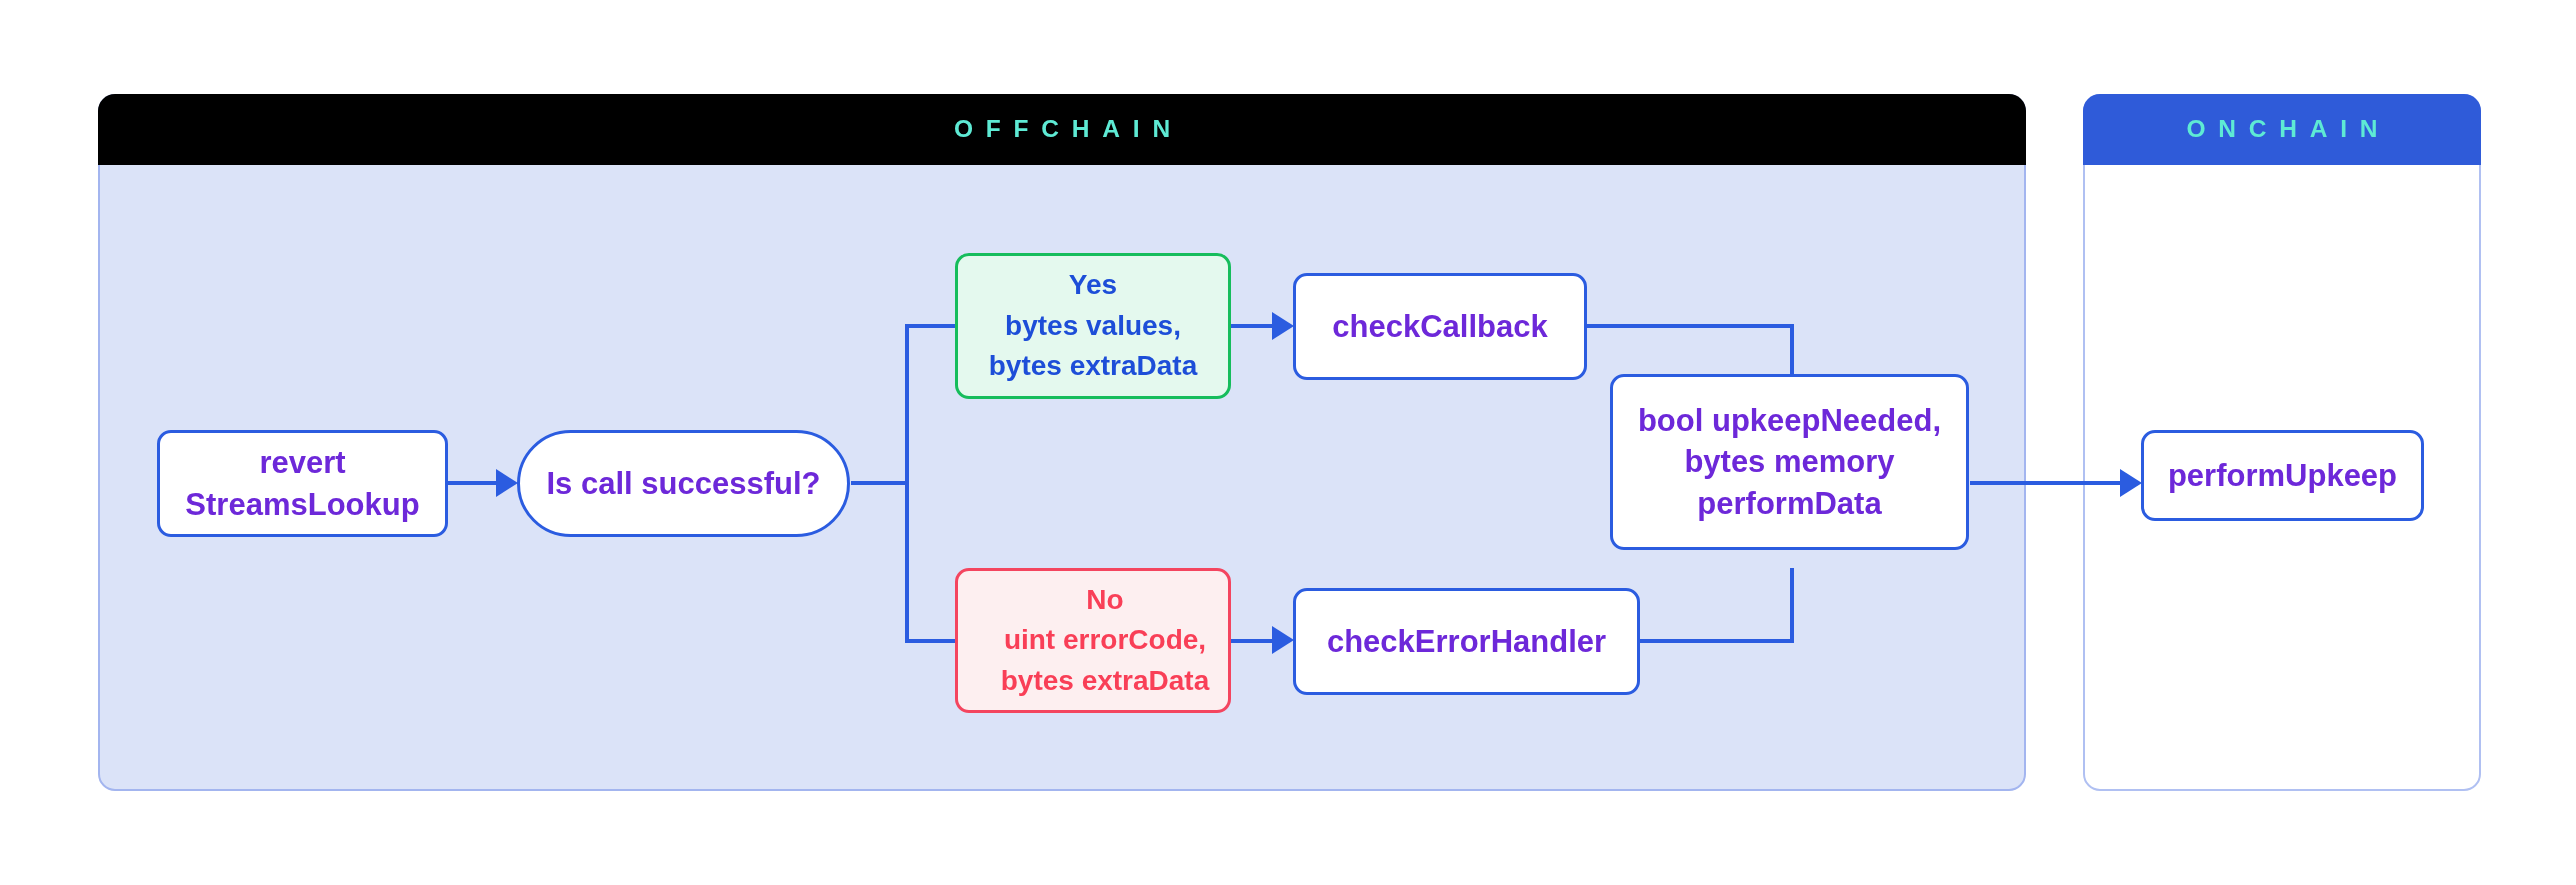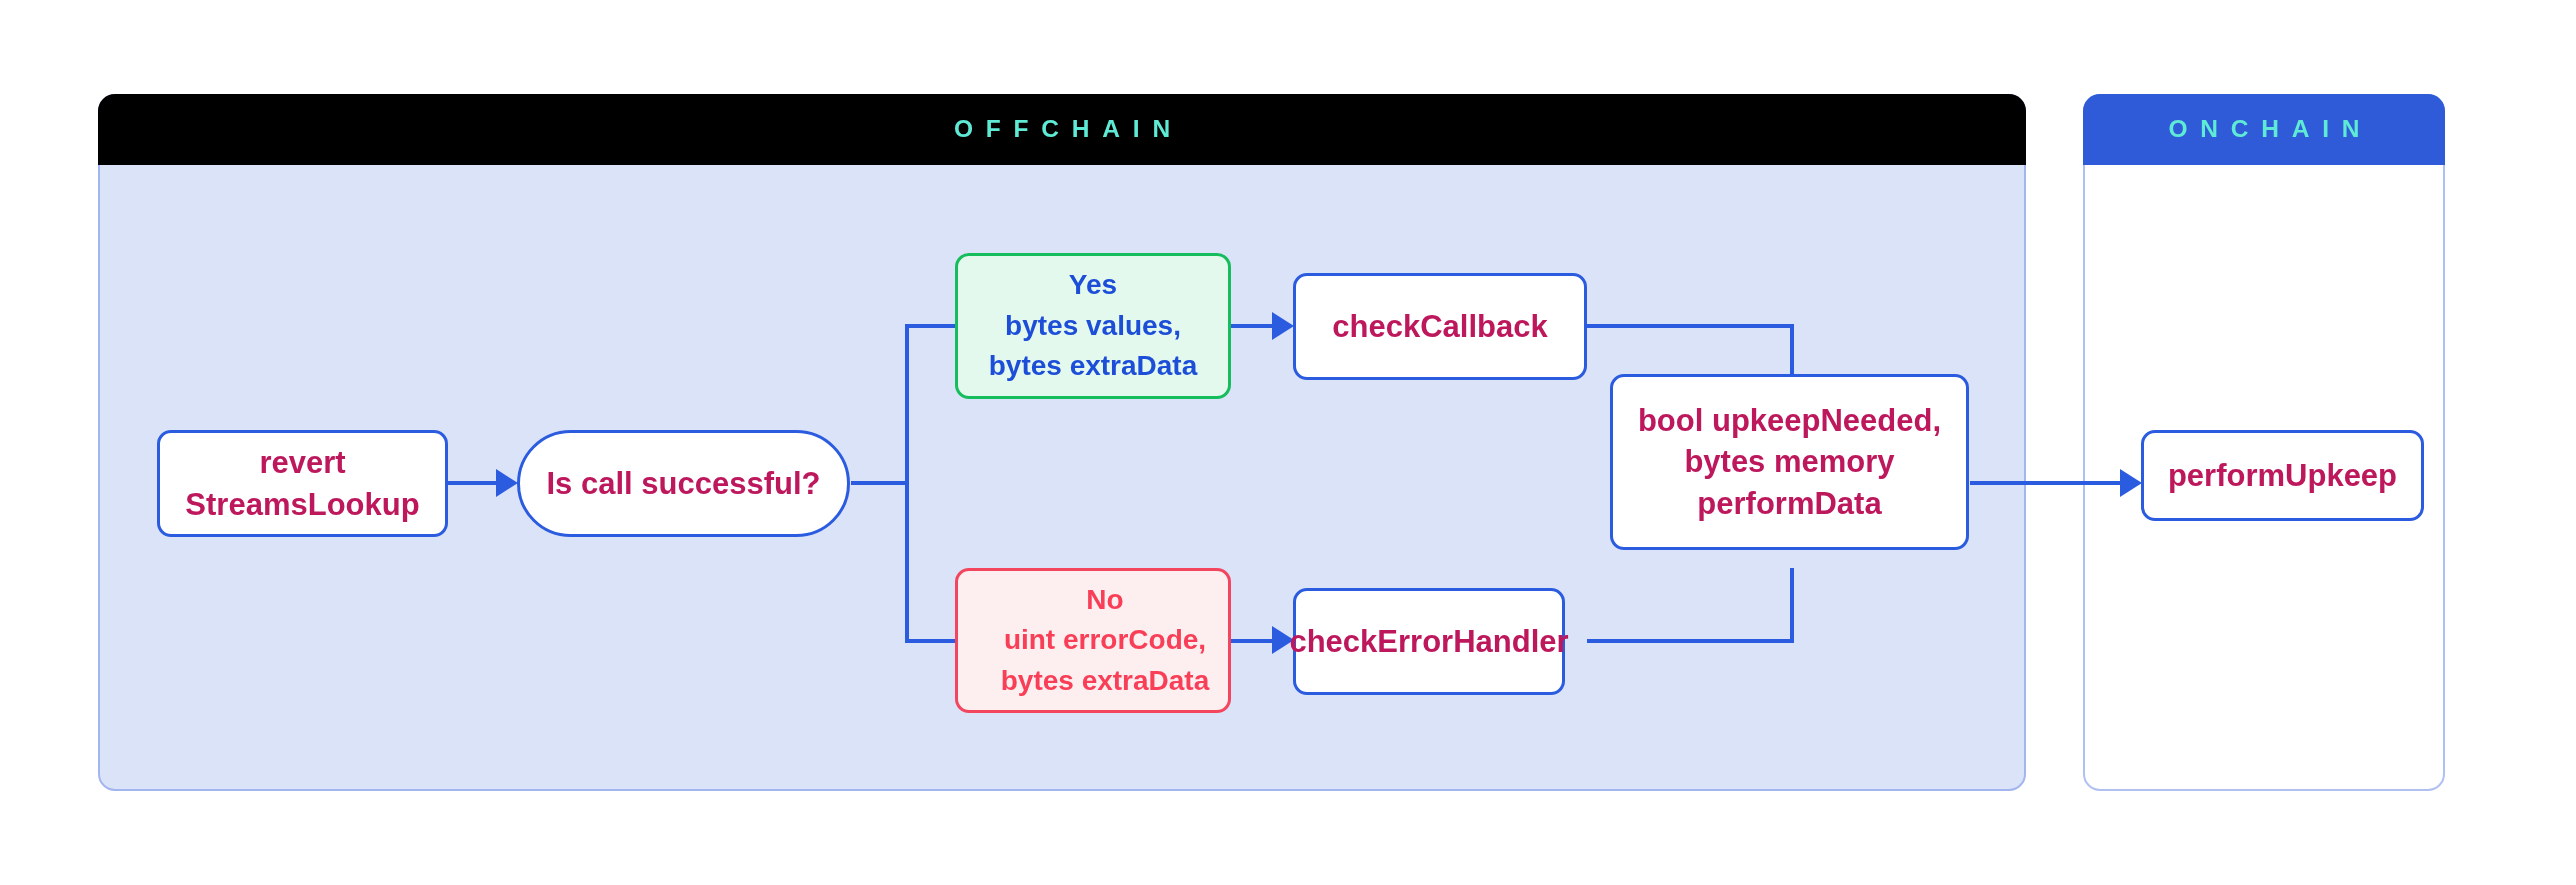--- a/index.html
+++ b/index.html
@@ -7,21 +7,21 @@
     position:relative;width:2576px;height:886px;background:#ffffff;
     font-family:"Liberation Sans","DejaVu Sans",sans-serif;overflow:hidden;
   }
   
   .panel{position:absolute;box-sizing:border-box;border-radius:17px;}
   .panel-offchain{
     left:98px;top:94px;width:1928px;height:697px;
     background:#dbe3f8;border:2.1px solid #a3b5ef;
   }
   .panel-onchain{
-    left:2083px;top:94px;width:362px;height:697px;
+    left:2083px;top:94px;width:398px;height:697px;
     background:#ffffff;border:2.1px solid #b0c0f2;
   }
   .panel-header{
     position:absolute;left:-2.1px;top:-2.1px;right:-2.1px;height:71px;
     border-radius:17px 17px 0 0;display:flex;align-items:center;justify-content:center;
     color:#5eead4;font-size:24.5px;font-weight:bold;letter-spacing:12.8px;text-indent:12.8px;
   }
   .header-offchain{background:#000000;}
   .header-onchain{background:#2f5bd9;}
   
@@ -30,21 +30,21 @@
   .arrowhead{
     position:absolute;width:0;height:0;
     border-top:14.4px solid transparent;border-bottom:14.4px solid transparent;
     border-left:22.3px solid #2b5ce0;
   }
   
   .node{
     position:absolute;box-sizing:border-box;background:#ffffff;
     border:3.2px solid #2b5ce0;border-radius:14px;
     display:flex;align-items:center;justify-content:center;text-align:center;
-    color:#be185d;font-weight:bold;font-size:31px;line-height:1.34;
+    color:#6d28d9;font-weight:bold;font-size:31px;line-height:1.34;
     white-space:pre-line;
   }
   .node-pill{border-radius:58px;}
   .node-yes{
     background:#e4f9ee;border-color:#16bd5c;color:#1d4ed8;
     font-size:28px;line-height:1.45;
   }
   .node-no{
     background:#fdeff0;border-color:#f4455f;color:#f93f57;
     font-size:28px;line-height:1.45;
@@ -108,21 +108,21 @@
   <div class="node node-no" style="left:955px;top:568px;width:276px;height:145px;padding-left:24px;">
     <span>No
 uint errorCode,
 bytes extraData</span>
   </div>
 
   <div class="node" style="left:1293px;top:273px;width:294px;height:107px;">
     <span>checkCallback</span>
   </div>
 
-  <div class="node" style="left:1293px;top:588px;width:272px;height:107px;">
+  <div class="node" style="left:1293px;top:588px;width:347px;height:107px;">
     <span>checkErrorHandler</span>
   </div>
 
   <div class="node" style="left:1610px;top:374px;width:359px;height:176px;">
     <span>bool upkeepNeeded,
 bytes memory
 performData</span>
   </div>
 
   <div class="node" style="left:2141px;top:430px;width:283px;height:91px;">

